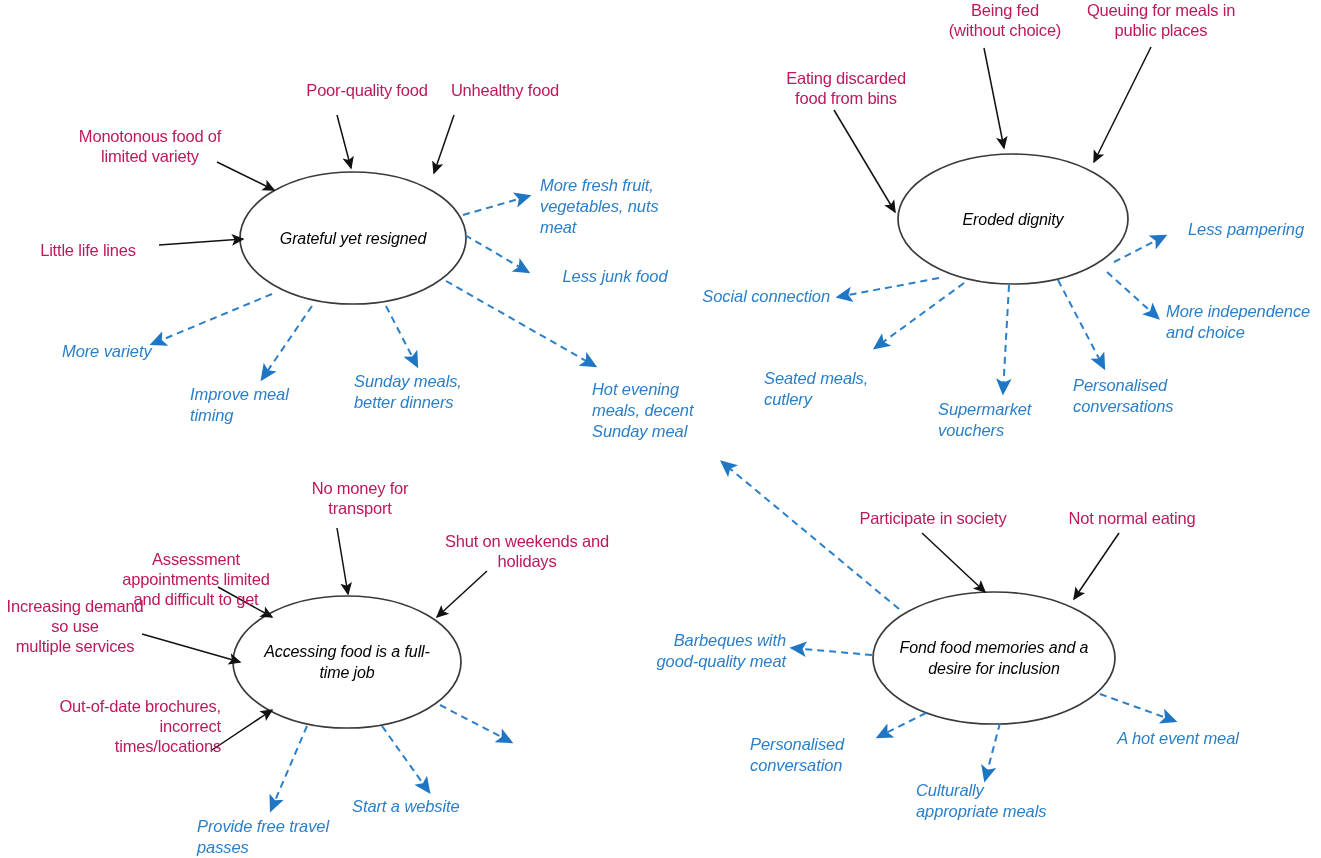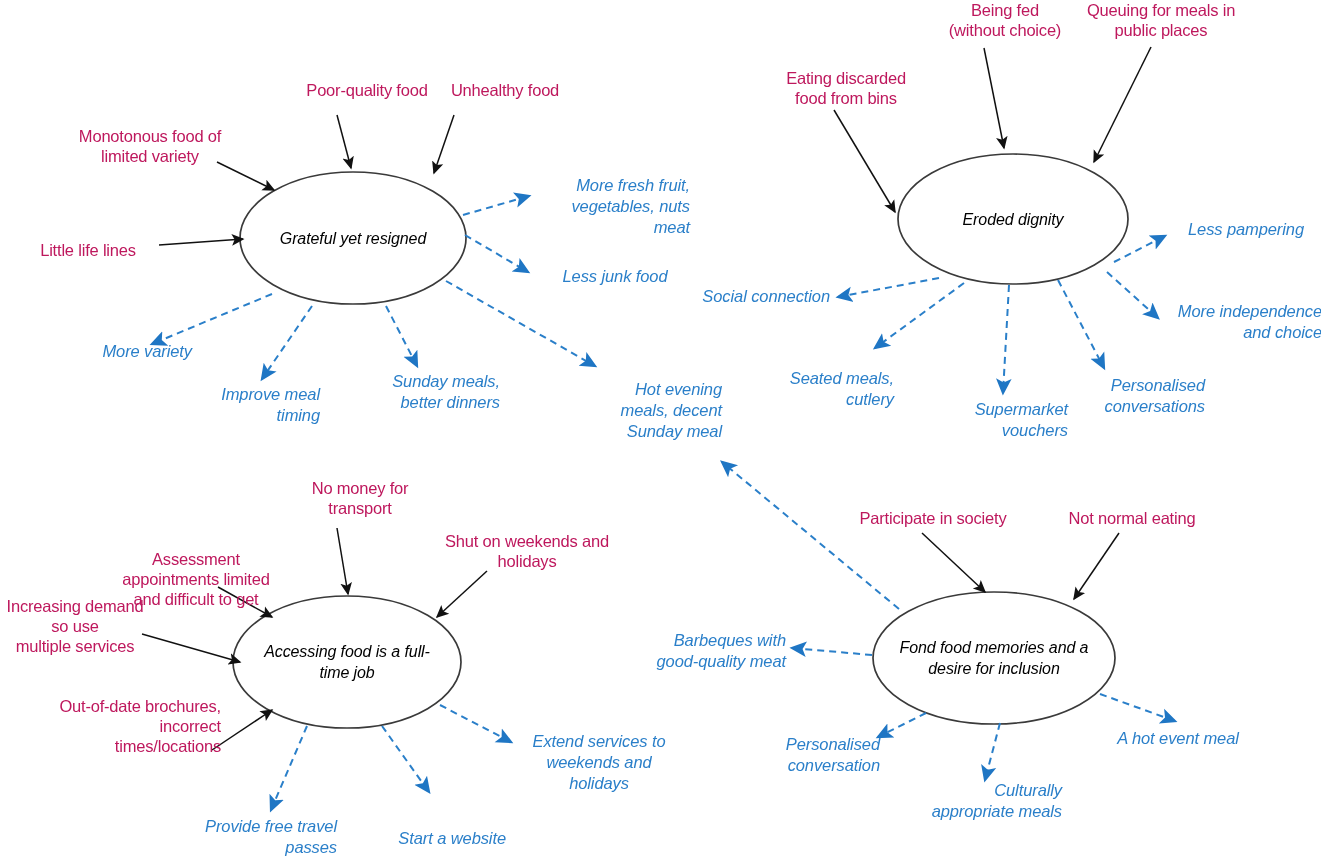--- a/index.html
+++ b/index.html
@@ -25,21 +25,21 @@
     position:absolute;
     text-align:center;
     font-size:16.5px;
     line-height:20px;
     color:#be185d;
     white-space:pre-line;
     letter-spacing:-0.2px;
   }
   .solution-label{
     position:absolute;
-    text-align:right;
+    text-align:left;
     font-size:16.5px;
     line-height:21px;
     font-style:italic;
     color:#2a7fc9;
     white-space:pre-line;
     letter-spacing:-0.1px;
   }
   .solution-label.left{text-align:right;}
   .solution-label.rightal{text-align:center;}
 </style>
@@ -179,24 +179,22 @@
   <div class="cause-label" style="left:434px;top:531px;width:186px;">Shut on weekends and
 holidays</div>
 
   <div class="cause-label" style="left:0px;top:596px;width:150px;">Increasing demand
 so use
 multiple services</div>
 
   <div class="cause-label" style="left:11px;top:696px;width:210px;text-align:right;">Out-of-date brochures, incorrect
 times/locations</div>
 
-  <div class="solution-label rightal" style="left:516px;top:731px;width:166px;">Extend services to
-weekends and holidays</div>
-
-  <div class="solution-label" style="left:372px;top:796px;width:134px;margin-top:32px;">Start a website</div>
+
+  <div class="solution-label" style="left:352px;top:796px;width:134px;">Start a website</div>
 
   <div class="solution-label" style="left:197px;top:816px;width:140px;">Provide free travel
 passes</div>
 
   <div class="ellipse-label" style="left:894px;top:620px;width:200px;height:76px;">Fond food memories
 and a desire for
 inclusion</div>
 
   <div class="cause-label" style="left:843px;top:508px;width:180px;">Participate in society</div>
 

